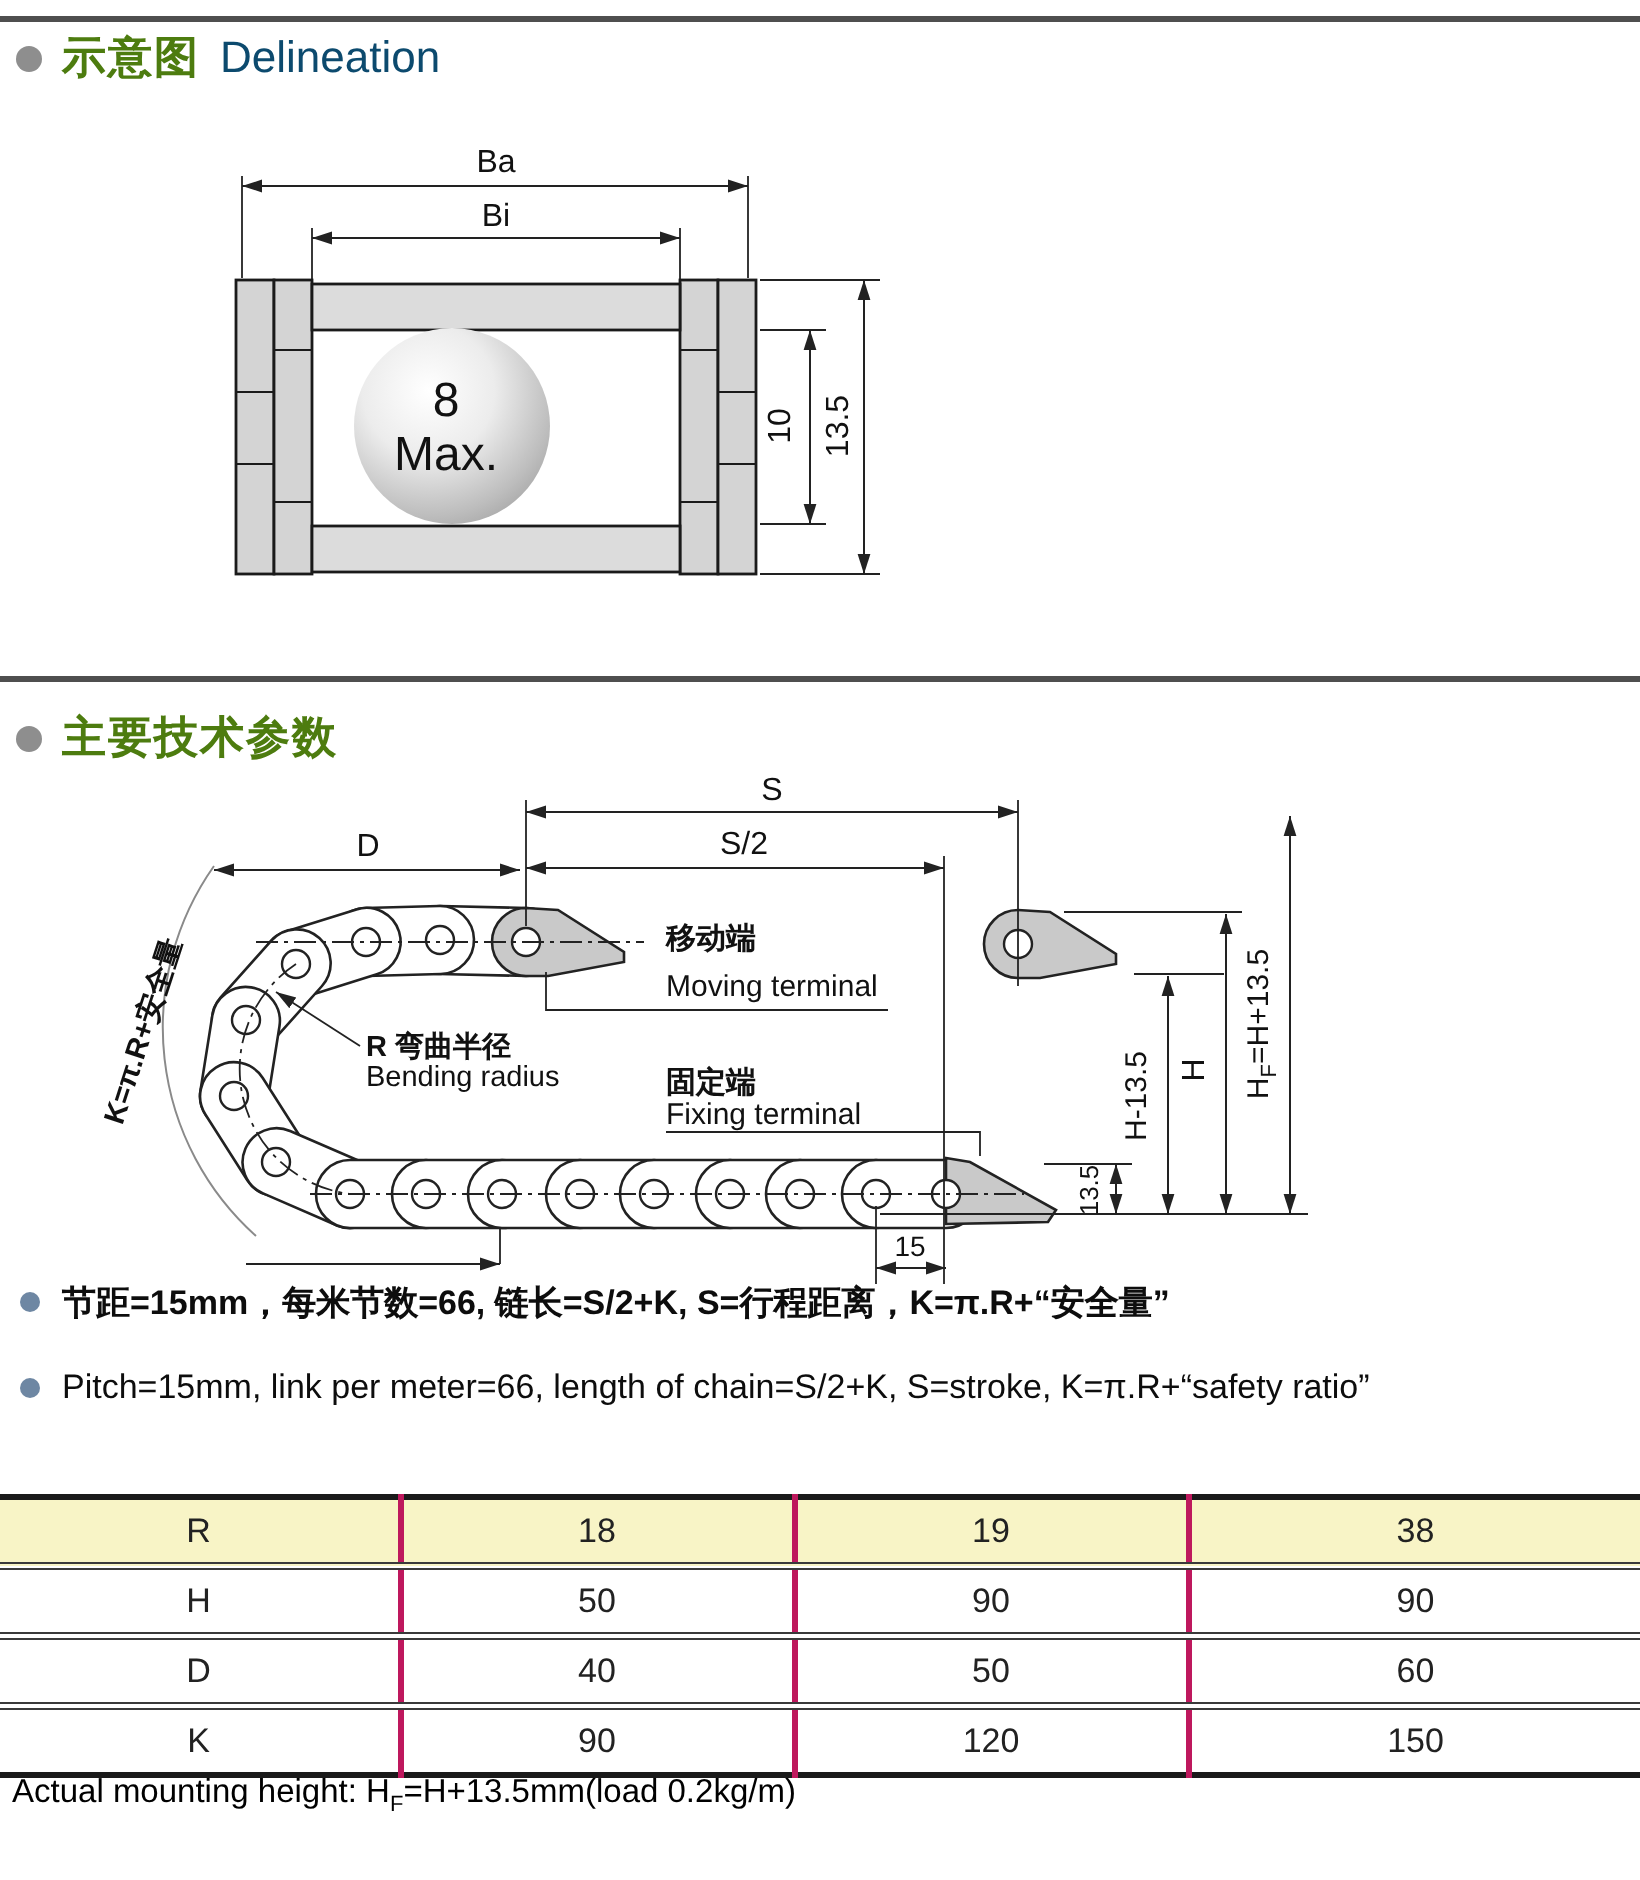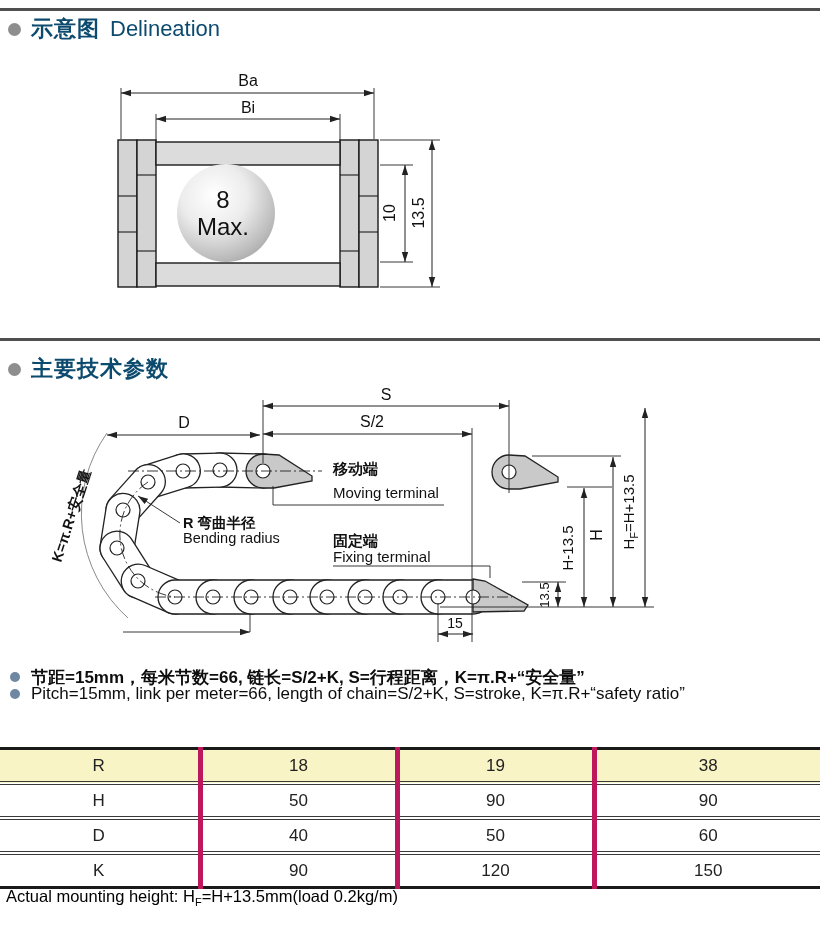--- a/index.html
+++ b/index.html
@@ -1,31 +1,31 @@
 <!DOCTYPE html>
 <html><head>
 <meta charset="utf-8">
 <style>
   html,body{margin:0;padding:0;background:#fff;}
   body{width:820px;height:940px;position:relative;font-family:"Liberation Sans",sans-serif;color:#222;overflow:hidden;}
   .abs{position:absolute;}
   .rule{position:absolute;left:0;width:820px;height:3px;background:#4f4f4f;}
   .sec{position:absolute;left:8px;display:flex;align-items:center;height:28px;}
   .sec .dot{width:13px;height:13px;border-radius:50%;background:#8e8e8e;margin-right:10px;flex:none;}
-  .sec .zh{font-size:22px;font-weight:700;color:#0c4a6e;letter-spacing:1px;}
+  .sec .zh{font-size:22px;font-weight:700;color:#4d7c0f;letter-spacing:1px;}
   .sec .en{font-size:22px;color:#0c4a6e;margin-left:10px;}
   .note{position:absolute;left:10px;display:flex;align-items:center;height:24px;font-size:17px;color:#0d0d0d;}
   .note .ndot{width:10px;height:10px;border-radius:50%;background:#6e87a3;margin-right:11px;flex:none;}
   .note.zhn{font-weight:600;}
   .note.enn{font-weight:400;align-items:center;}
   table.dim-table{position:absolute;top:747px;left:0;width:820px;border-collapse:collapse;table-layout:fixed;
     border-top:3px solid #1a1a1a;border-bottom:3px solid #1a1a1a;font-size:17px;color:#222;}
   table.dim-table td{text-align:center;height:31px;border-top:4px double #3a3a3a;padding:0;}
   table.dim-table tr.hdr td{background:#f8f4c6;border-top:none;}
-  table.dim-table td + td{border-left:5px solid #be185d;}
+  table.dim-table td + td{border-left:3px solid #be185d;}
   .footer{position:absolute;left:6px;top:884px;font-size:16.5px;line-height:24px;color:#000;}
   .footer .zhl{font-weight:600;}
   .footer sub{font-size:11px;}
   
   svg text{font-family:"Liberation Sans",sans-serif;fill:#111;}
   .dim{stroke:#222;stroke-width:1;fill:none;}
   .ext{stroke:#222;stroke-width:0.9;fill:none;}
   .cl{stroke:#222;stroke-width:0.9;fill:none;stroke-dasharray:11 3 2 3;}
   .gfill{fill:#d4d4d4;stroke:#1a1a1a;stroke-width:1.4;}
   .gfill2{fill:#dcdcdc;stroke:#1a1a1a;stroke-width:1.4;}
@@ -198,21 +198,21 @@
   <text class="dl2" transform="translate(614,127) rotate(-90)" text-anchor="middle"><tspan>H</tspan><tspan dy="4" font-size="11">F</tspan><tspan dy="-4">=H+13.5</tspan></text>
 
   <line class="ext" x1="502" y1="197" x2="546" y2="197"></line>
   <line class="dim" x1="538" y1="197" x2="538" y2="222" marker-start="url(#arw)" marker-end="url(#arw)"></line>
   <text transform="translate(529,210) rotate(-90)" text-anchor="middle" font-size="13">13.5</text>
   <line class="ext" x1="418" y1="218" x2="418" y2="257"></line>
   <line class="dim" x1="418" y1="249" x2="453" y2="249" marker-start="url(#arw)" marker-end="url(#arw)"></line>
   <text x="435" y="243" text-anchor="middle" font-size="14">15</text>
 </svg>
 
-<div class="note zhn" style="top:665px">
+<div class="note zhn" style="top:639px">
   <span class="ndot"></span>
   <span>节距=15mm，每米节数=66, 链长=S/2+K, S=行程距离，K=π.R+“安全量”</span>
 </div>
 <div class="note enn" style="top:682px">
   <span class="ndot"></span>
   <span>Pitch=15mm, link per meter=66, length of chain=S/2+K, S=stroke, K=π.R+“safety ratio”</span>
 </div>
 
 <table class="dim-table">
   <colgroup>

